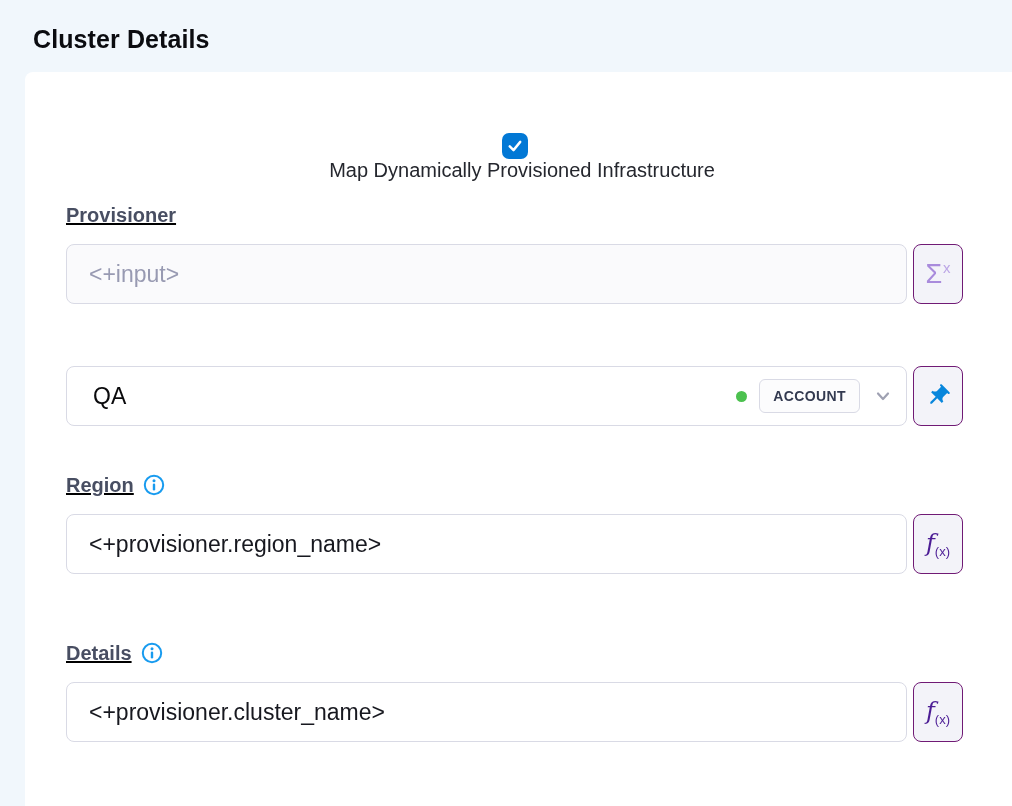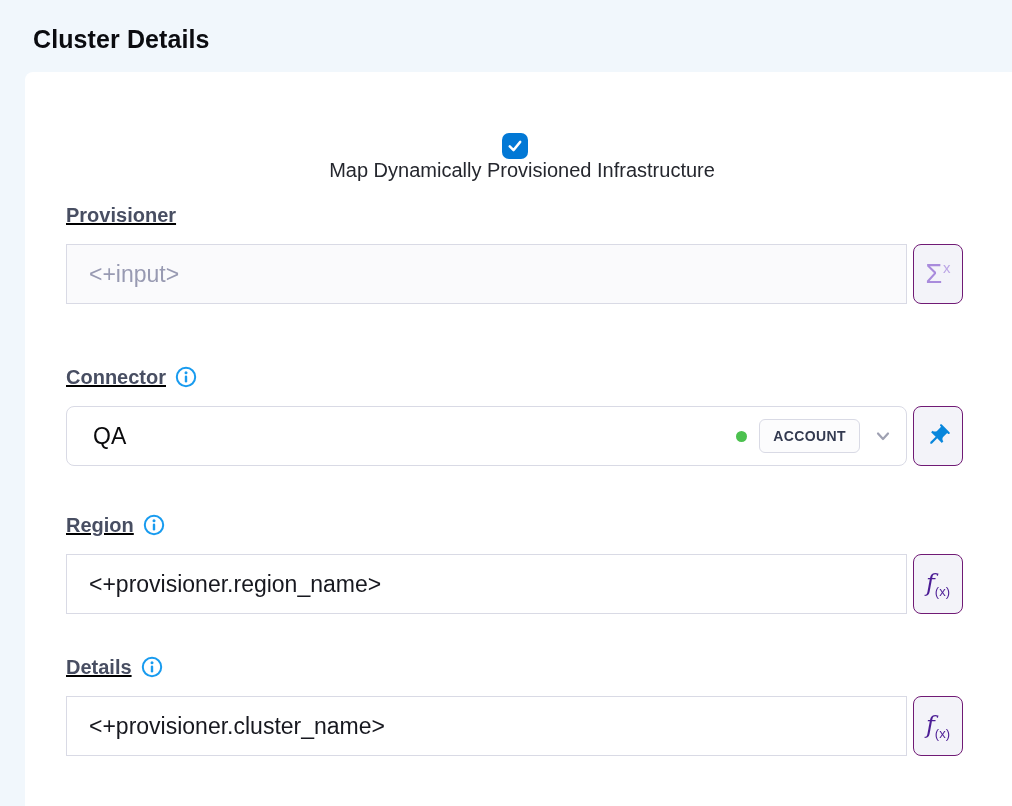--- a/index.html
+++ b/index.html
@@ -65,27 +65,27 @@
     font-size: 20px;
     font-weight: 600;
     color: #484E62;
   }
   .info-icon { margin-left: 9px; display: flex; cursor: pointer; }
 
   
   .input-row { display: flex; gap: 6px; height: 60px; }
   .mb-prov { margin-bottom: 62px; }
   .mb-conn { margin-bottom: 48px; }
-  .mb-region { margin-bottom: 42px; }
+  .mb-region { margin-bottom: 68px; }
 
   .text-input {
     flex: 1; min-width: 0;
     height: 60px;
     border: 1px solid #D9DAE5;
-    border-radius: 0;
+    border-radius: 8px;
     background: #FFFFFF;
     font-family: "Liberation Sans", sans-serif;
     font-size: 23px;
     color: #17181F;
     padding: 0 18px 0 22px;
     outline: none;
   }
   .text-input.disabled {
     background: #FAFAFC;
     color: #989AB2;
@@ -180,30 +180,20 @@
       <div class="field-label-row">
         <span class="field-label">Provisioner</span>
       </div>
       <div class="input-row mb-prov">
         <input class="text-input disabled" type="text" disabled="" placeholder="&lt;+input&gt;" style="">
         <button class="chip-btn">
           <span class="sigma-glyph"><span>Σ</span><sup>x</sup></span>
         </button>
       </div>
 
-      <div class="field-label-row">
-        <span class="field-label">Connector</span>
-        <span class="info-icon">
-          <svg width="22" height="22" viewBox="0 0 22 22">
-            <circle cx="11" cy="11" r="9.2" fill="none" stroke="#189BEF" stroke-width="2"></circle>
-            <circle cx="11" cy="6.8" r="1.5" fill="#189BEF"></circle>
-            <rect x="9.8" y="9.5" width="2.4" height="7" rx="1.2" fill="#189BEF"></rect>
-          </svg>
-        </span>
-      </div>
       <div class="input-row mb-conn">
         <div class="connector-box">
           <span class="connector-value">QA</span>
           <span class="connector-right">
             <span class="status-dot" style="background:#4CC14F"></span>
             <span class="scope-badge">ACCOUNT</span>
             <span class="chevron">
               <svg width="20" height="20" viewBox="0 0 20 20">
                 <polyline points="5,7.5 10,13 15,7.5" fill="none" stroke="#9FA1B2" stroke-width="2.2" stroke-linecap="round" stroke-linejoin="round"></polyline>
               </svg>

